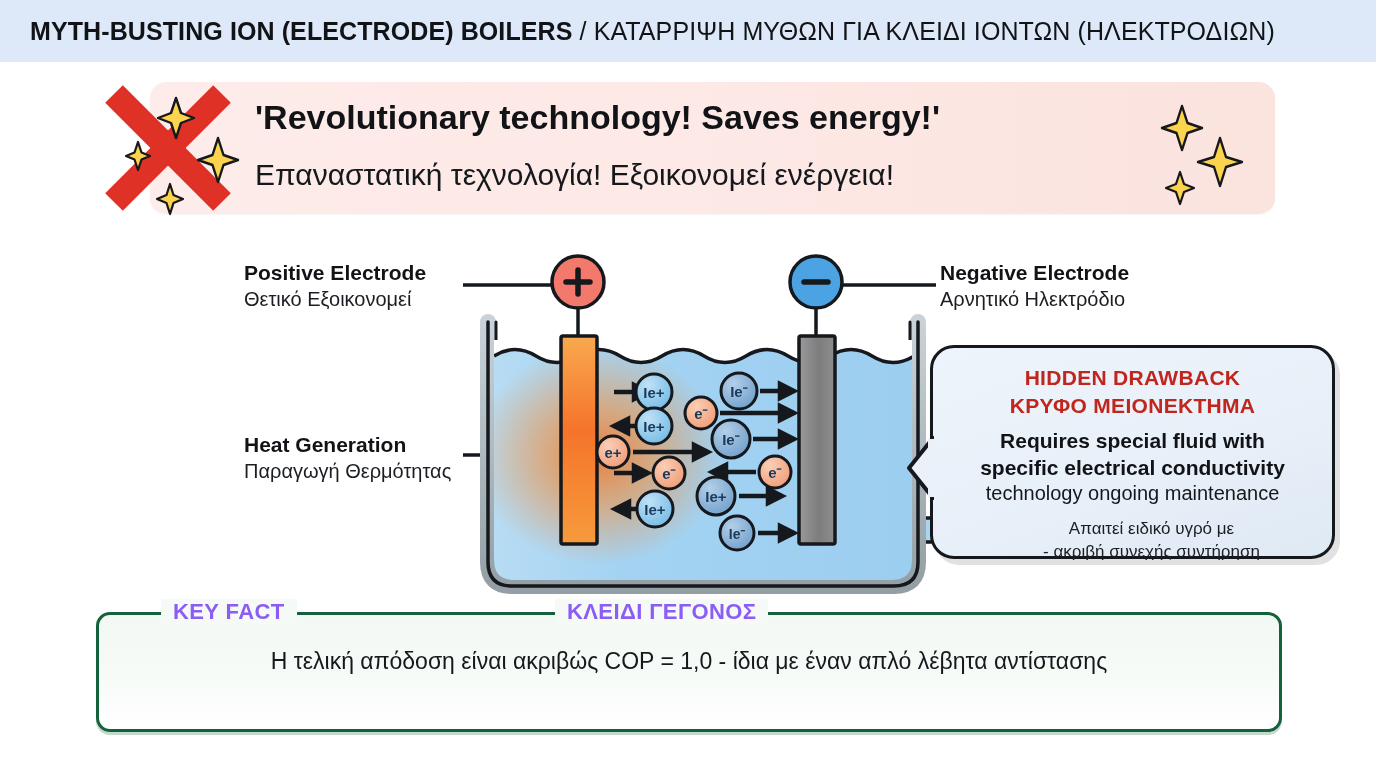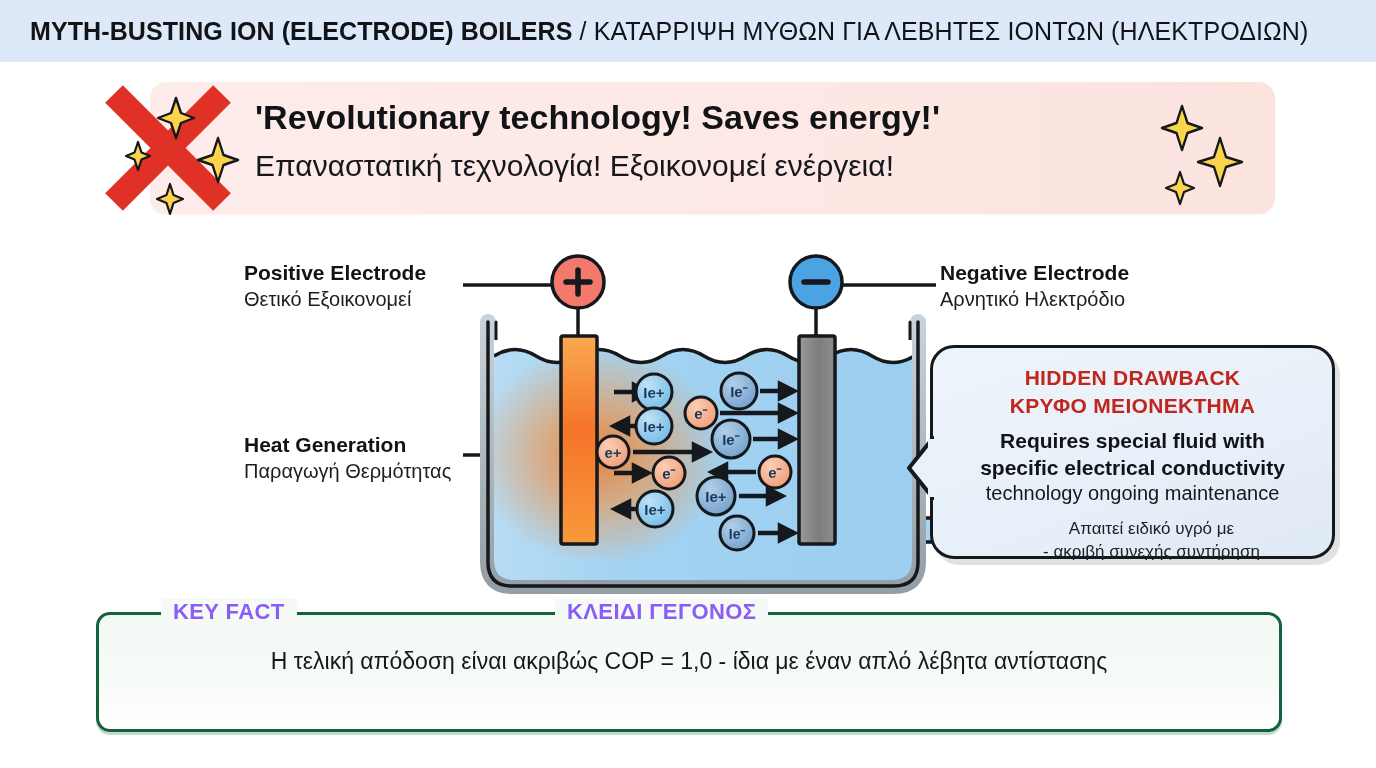--- a/index.html
+++ b/index.html
@@ -36,21 +36,21 @@
   #myth-text{
     position:absolute;left:105px;top:14px;width:910px;
     text-align:left;
   }
   #myth-en{
     font-size:34px;font-weight:bold;color:#111317;line-height:1.25;
     white-space:nowrap;
   }
   #myth-el{
     font-size:30px;font-weight:normal;color:#15181c;line-height:1.3;
-    white-space:nowrap;margin-top:7px;
+    white-space:nowrap;margin-top:16px;
   }
   #x-mark{position:absolute;left:100px;top:80px;width:136px;height:136px;}
   .spark{position:absolute;}
 
   
   #diagram{position:absolute;left:8px;top:230px;width:1376px;height:380px;}
 
   .lbl{position:absolute;}
   .lbl .en{font-size:21px;font-weight:bold;color:#111317;white-space:nowrap;line-height:1.25;}
   .lbl .el{font-size:20px;font-weight:normal;color:#1b1e22;white-space:nowrap;line-height:1.3;}
@@ -92,21 +92,21 @@
   #kf-legend-el{left:456px;}
   #kf-body{padding-top:28px;text-align:center;}
   #kf-en{font-size:25px;font-weight:bold;color:#111317;line-height:1.3;white-space:nowrap;}
   #kf-el{font-size:23px;font-weight:normal;color:#15181c;line-height:1.35;white-space:nowrap;margin-top:3px;}
 </style>
 </head>
 <body>
 
 <div id="header-band">
   <div id="header-title">
-    <span class="bold">MYTH-BUSTING ION (ELECTRODE) BOILERS</span><span class="light"> / </span><span class="light">ΚΑΤΑΡΡΙΨΗ ΜΥΘΩΝ ΓΙΑ ΛΕΒΗΤΕΣ ΙΟΝΤΩΝ (ΗΛΕΚΤΡΟΔΙΩΝ)</span>
+    <span class="bold">MYTH-BUSTING ION (ELECTRODE) BOILERS</span><span class="light"> / </span><span class="light">ΚΑΤΑΡΡΙΨΗ ΜΥΘΩΝ ΓΙΑ ΚΛΕΙΔΙ ΙΟΝΤΩΝ (ΗΛΕΚΤΡΟΔΙΩΝ)</span>
   </div>
 </div>
 
 <div id="myth-banner">
   <div id="myth-text">
     <div id="myth-en">'Revolutionary technology! Saves energy!'</div>
     <div id="myth-el">Επαναστατική τεχνολογία! Εξοικονομεί ενέργεια!</div>
   </div>
 </div>
 

